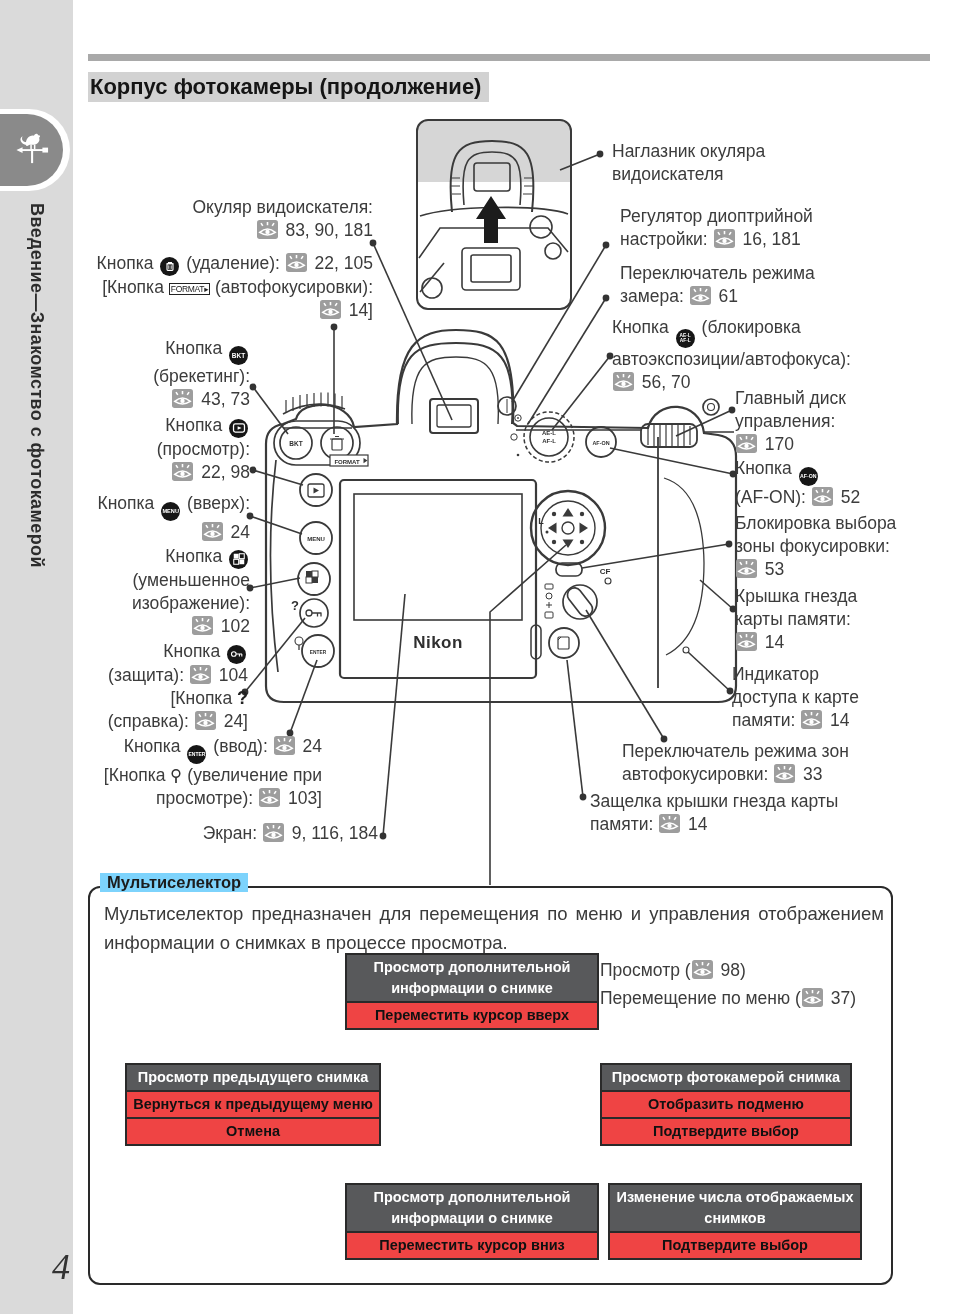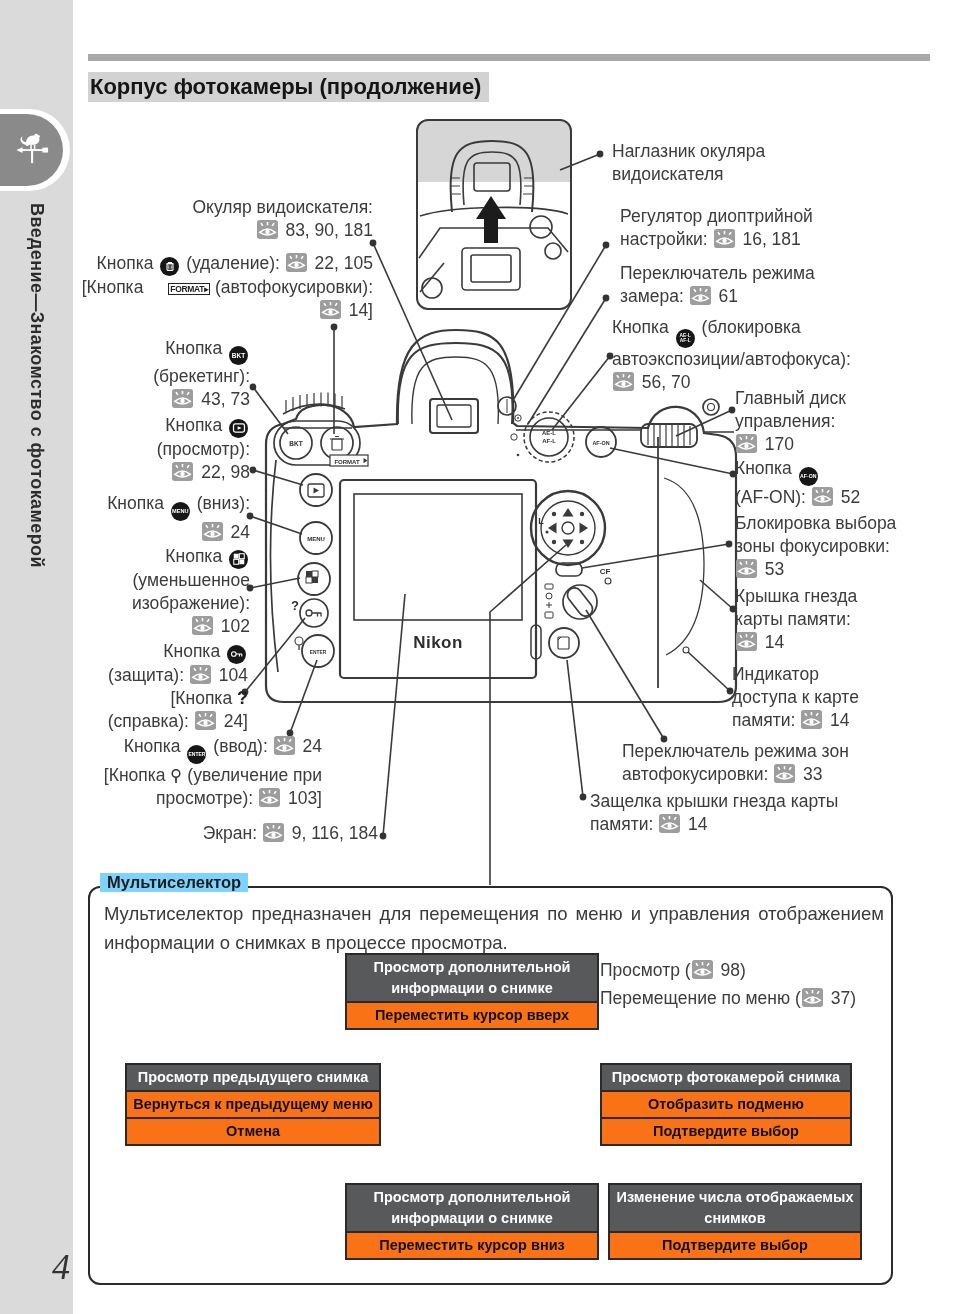--- a/index.html
+++ b/index.html
@@ -45,34 +45,34 @@
   
   .eye-ic{display:inline-block;width:21px;height:19px;vertical-align:-3px;margin:0 3px 0 1px;}
   .eye-ic svg{display:block;width:21px;height:19px;}
   .cbtn{display:inline-flex;flex-direction:column;width:19px;height:19px;border-radius:50%;
         background:#161616;color:#fff;align-items:center;justify-content:center;
         vertical-align:-4px;margin:0 2px;text-align:center;}
   .cbtn.t-bkt{font-size:6.5px;font-weight:bold}.cbtn.t-menu{font-size:5.6px;font-weight:bold}
   .cbtn.t-enter{font-size:5px;font-weight:bold}.cbtn.t-afon{font-size:5.2px;font-weight:bold}
   .cbtn.t-ael{font-size:4.8px;line-height:5.4px;font-weight:bold}
   .cbtn svg{width:14px;height:14px;display:block;}
-  .fmt-ic{display:inline-block;border:1.5px solid #222;font-size:8.5px;font-weight:bold;
-          color:#222;padding:0 1px;vertical-align:1px;letter-spacing:-.3px;line-height:10px;margin-left:20px;}
+  .fmt-ic{display:inline-block;border:1.5px solid #222;font-size:8.5px;font-weight:normal;
+          color:#222;padding:0 1px;vertical-align:1px;letter-spacing:-.3px;line-height:10px;}
   .q-ic{font-weight:bold;color:#222;font-size:18px;}
   .zm-ic{display:inline-block;width:12px;height:16px;vertical-align:-3px;}
   .zm-ic svg{display:block;width:12px;height:16px;}
   
   #note-box{position:absolute;left:88px;top:886px;width:801px;height:395px;
             border:2px solid #2a2a2a;border-radius:12px;background:#fff;z-index:1;}
   #note-legend{position:absolute;left:100px;top:873px;font-size:16.5px;font-weight:bold;
                color:#1c1c1c;background:#7dd3fc;padding:0 7px;z-index:2;}
   #note-intro{position:absolute;left:104px;top:899px;width:780px;font-size:18.5px;
               line-height:29px;color:#3a3a3a;text-align:justify;z-index:2;}
   
-  .ftable{position:absolute;border:2px solid #2a2a2a;background:#f97316;font-weight:bold;
+  .ftable{position:absolute;border:2px solid #2a2a2a;background:#ef4444;font-weight:bold;
           text-align:center;z-index:3;}
   .ft-head{background:#58595b;color:#fff;font-size:14.5px;line-height:21px;padding:2px 1px;
            border-bottom:2px solid #2a2a2a;}
   .ft-row{font-size:14.5px;line-height:21px;padding:2px 1px;color:#111;
           border-bottom:2px solid #2a2a2a;}
   .ft-row:last-child{border-bottom:none;}
   #tbl-top{left:345px;top:953px;width:250px}
   #tbl-left{left:125px;top:1063px;width:252px}
   #tbl-right{left:600px;top:1063px;width:248px}
   #tbl-bottom_left{left:345px;top:1183px;width:250px}
@@ -350,21 +350,21 @@
         </span></div>
       <div class="lb-line"><span>(просмотр):</span></div>
       <div class="lb-line"><span class="eye-ic"><svg viewBox="0 0 20 18">
             <rect width="20" height="18" rx="2.5" fill="#9d9d9d"></rect>
             <path d="M5.5 5.6 3.8 2.9 M10 4.9 10 1.9 M14.5 5.6 16.2 2.9" stroke="#fff" stroke-width="1.5" fill="none"></path>
             <path d="M2.6 11.8 Q10 5.2 17.4 11.8 Q10 16.6 2.6 11.8 Z" fill="none" stroke="#fff" stroke-width="1.5"></path>
             <circle cx="10" cy="11.3" r="2.1" fill="#fff"></circle>
           </svg></span><span> 22, 98</span></div>
     </div>
   <div class="lb r" id="lb-menu">
-      <div class="lb-line"><span>Кнопка </span><span class="cbtn t-menu">MENU</span><span> (вниз):</span></div>
+      <div class="lb-line"><span>Кнопка </span><span class="cbtn t-menu">MENU</span><span> (вверх):</span></div>
       <div class="lb-line"><span class="eye-ic"><svg viewBox="0 0 20 18">
             <rect width="20" height="18" rx="2.5" fill="#9d9d9d"></rect>
             <path d="M5.5 5.6 3.8 2.9 M10 4.9 10 1.9 M14.5 5.6 16.2 2.9" stroke="#fff" stroke-width="1.5" fill="none"></path>
             <path d="M2.6 11.8 Q10 5.2 17.4 11.8 Q10 16.6 2.6 11.8 Z" fill="none" stroke="#fff" stroke-width="1.5"></path>
             <circle cx="10" cy="11.3" r="2.1" fill="#fff"></circle>
           </svg></span><span> 24</span></div>
     </div>
   <div class="lb r" id="lb-thumb">
       <div class="lb-line"><span>Кнопка </span><span class="cbtn">
           <svg viewBox="0 0 12 12">

